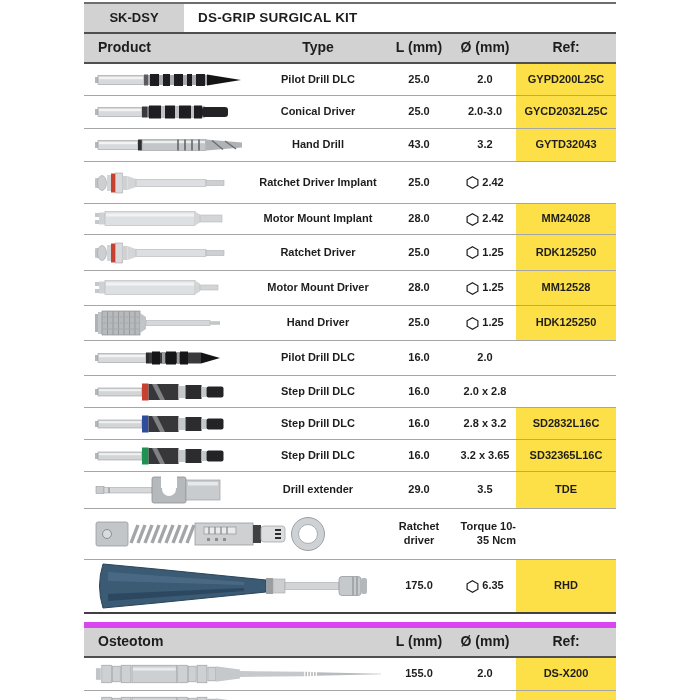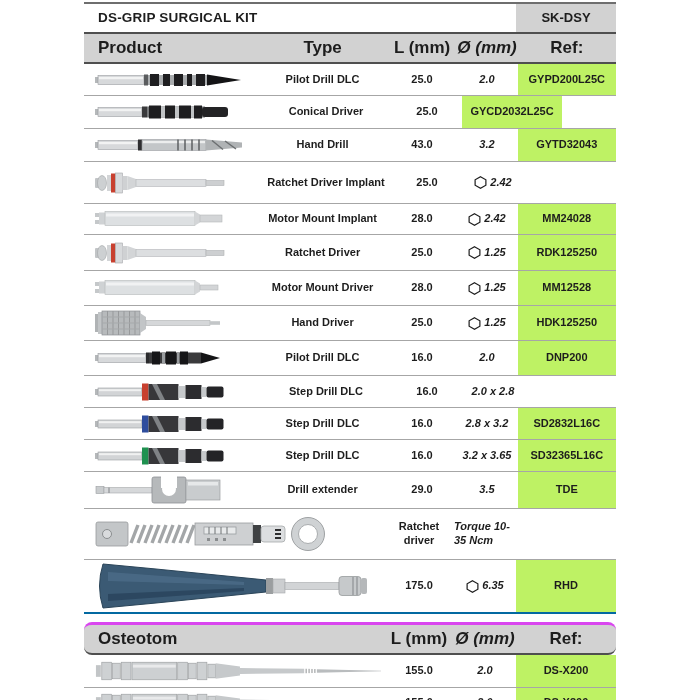--- a/index.html
+++ b/index.html
@@ -2,53 +2,53 @@
 <html><head>
 <meta charset="utf-8">
 <style>
   html,body{margin:0;padding:0;background:#ffffff;width:700px;height:700px;overflow:hidden;}
   body{font-family:"Liberation Sans", sans-serif;color:#1d1d1d;-webkit-font-smoothing:antialiased;}
   .sheet{position:absolute;left:84px;top:2px;width:532px;border-top:2px solid #6e6e6e;}
   .row{display:flex;align-items:stretch;}
   .cell{display:flex;align-items:center;font-weight:700;font-size:11px;line-height:1.25;}
   .c-prod{width:168px;padding-left:10px;box-sizing:border-box;overflow:visible;}
   .c-prod-wide{width:300px;padding-left:10px;box-sizing:border-box;overflow:visible;}
-  .c-type{width:132px;justify-content:center;text-align:left;margin-left:8px;}
+  .c-type{width:132px;justify-content:center;text-align:left;}
   .c-l{width:70px;justify-content:center;text-align:center;}
-  .c-d{width:62px;justify-content:center;text-align:left;gap:3px;font-style:italic;}
+  .c-d{width:62px;justify-content:center;text-align:right;gap:3px;}
   .c-ref{width:100px;justify-content:center;text-align:left;}
   
   .title-row{height:28px;background:#ffffff;border-bottom:2px solid #4f4f4f;}
   .title-cell{width:432px;padding-left:14px;box-sizing:border-box;font-size:13.5px;letter-spacing:.2px;}
   .kitref-cell{width:100px;background:#d2d2d2;justify-content:center;font-size:13px;}
   
   .head-row{height:28px;background:#d2d2d2;border-bottom:2px solid #4f4f4f;}
-  .head-row .cell{font-size:17px;}
+  .head-row .cell{font-size:14px;}
   .head-prod{width:168px;padding-left:14px;box-sizing:border-box;}
   .head-prod-wide{width:300px;padding-left:14px;box-sizing:border-box;}
   
   .r{border-bottom:1.5px solid #a6a6a6;background:#ffffff;}
-  .r .c-ref{background:#bef264;}
+  .r .c-ref{background:#fde047;}
   .h31{min-height:31px}.h30{min-height:30px}.h32{min-height:32px}.h34{min-height:34px}
   .h35{min-height:35px}.h36{min-height:36px}.h41{min-height:41px}.h50{min-height:50px}.h52{min-height:52px}
-  .r-endkit{border-bottom:2px solid #0369a1;}
+  .r-endkit{border-bottom:2px solid #404040;}
   .section-gap{height:8px;background:#ffffff;}
-  .osteo-head{border-top:3px solid #d946ef;border-radius:8px;}
+  .osteo-head{border-top:6px solid #d946ef;}
   .r-last{border-bottom:2px solid #4f4f4f;}
   .hex{flex:0 0 auto;}
   svg{display:block;}
 </style>
 </head>
 <body>
 
 <div class="sheet">
 
   <div class="row title-row">
+    <div class="cell kitref-cell">SK-DSY</div>
     <div class="cell title-cell">DS-GRIP SURGICAL KIT</div>
-    <div class="cell kitref-cell">SK-DSY</div>
   </div>
 
   <div class="row head-row">
     <div class="cell head-prod">Product</div>
     <div class="cell c-type">Type</div>
     <div class="cell c-l">L (mm)</div>
     <div class="cell c-d">Ø (mm)</div>
     <div class="cell c-ref">Ref:</div>
   </div>
 
@@ -89,20 +89,23 @@
         <rect x="71" y="6.5" width="10" height="13" fill="#1e1e20"></rect>
         <rect x="81" y="8" width="4" height="10" fill="#c0c3c5"></rect>
         <rect x="85" y="6.5" width="12" height="13" fill="#1e1e20"></rect>
         <rect x="97" y="8" width="3" height="10" fill="#c0c3c5"></rect>
         <rect x="100" y="6.5" width="8" height="13" fill="#1e1e20"></rect>
         <rect x="108" y="8" width="26" height="10" rx="3" fill="#232325"></rect>
       </svg>
     </div>
     <div class="cell c-type">Conical Driver</div>
     <div class="cell c-l">25.0</div>
+    <div class="cell c-d">
+        <span>2.0-3.0</span>
+      </div>
     <div class="cell c-ref">GYCD2032L25C</div>
   </div>
 
   <div class="row r h32">
     <div class="cell c-prod">
       <svg width="148" height="26" viewBox="0 0 148 26">
         <rect x="1" y="10" width="5" height="6" fill="#b5b8ba"></rect>
         <rect x="4" y="8.5" width="40" height="9" fill="#d7d9db" stroke="#9a9da0" stroke-width="0.6"></rect>
         <rect x="5" y="10" width="38" height="2.2" fill="#f2f3f3"></rect>
         <rect x="44" y="7.5" width="4" height="11" fill="#2e2e30"></rect>
@@ -269,21 +272,20 @@
         <rect x="83" y="8" width="2.5" height="10" fill="#9a9da0"></rect>
         <rect x="86" y="6.5" width="8" height="13" fill="#161618"></rect>
         <polygon points="107,7.5 126,13 107,18.5" fill="#141416"></polygon>
       </svg>
     </div>
     <div class="cell c-type">Pilot Drill DLC</div>
     <div class="cell c-l">16.0</div>
     <div class="cell c-d">
         <span>2.0</span>
       </div>
-    <div class="cell c-ref">DNP200</div>
   </div>
 
   <div class="row r h31">
     <div class="cell c-prod">
       <svg width="132" height="28" viewBox="0 0 132 28">
         <rect x="1" y="11" width="4" height="6" fill="#b5b8ba"></rect>
         <rect x="4" y="10" width="44" height="8" fill="#d2d4d6" stroke="#9a9da0" stroke-width="0.6"></rect>
         <rect x="5" y="11.2" width="42" height="2" fill="#f0f1f1"></rect>
         <rect x="48" y="5.5" width="6.5" height="17" fill="#c8402f"></rect>
         <rect x="54.5" y="6" width="30" height="16" fill="#37373a"></rect>

